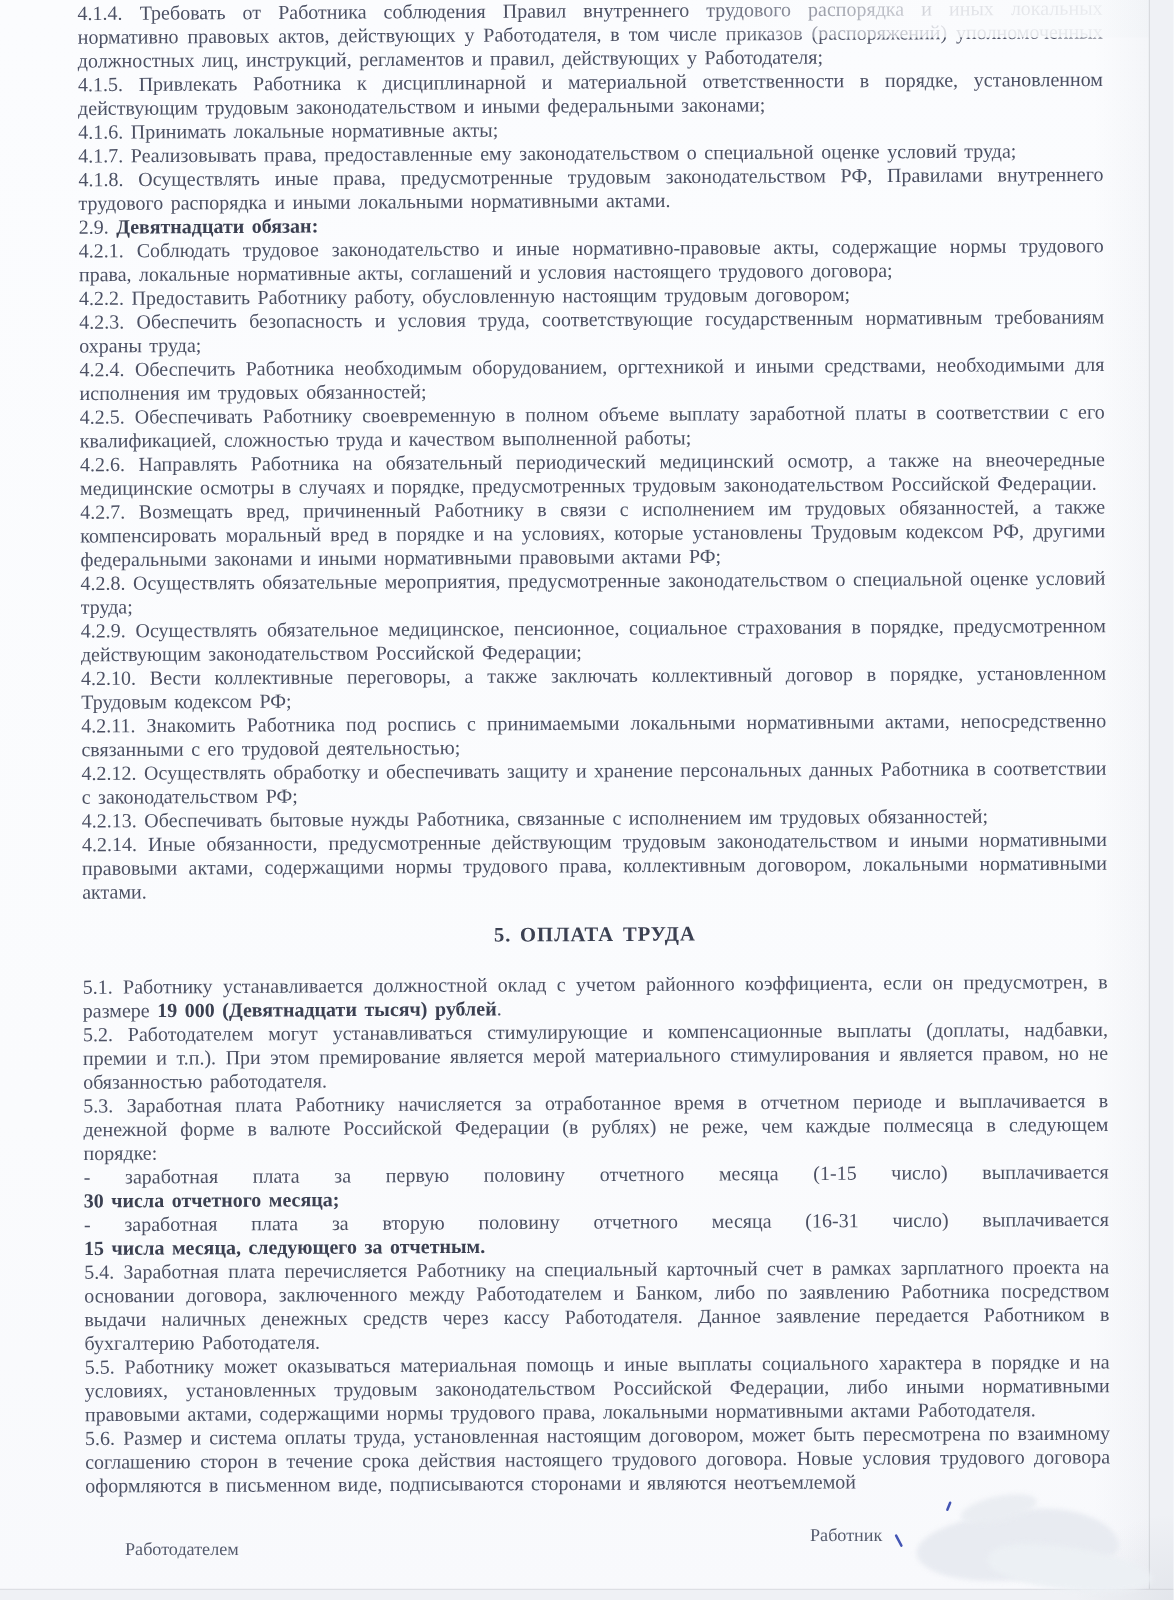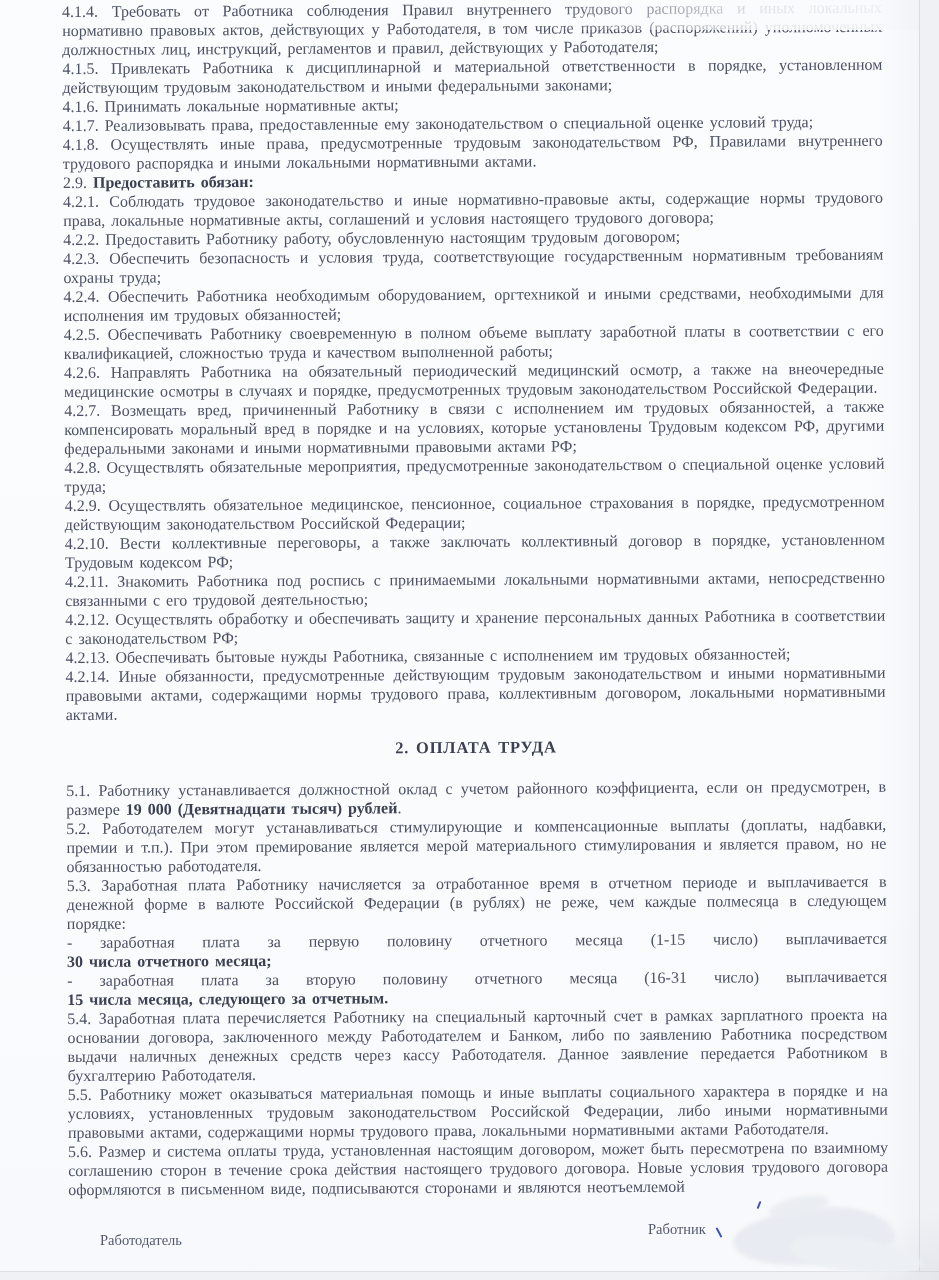--- a/index.html
+++ b/index.html
@@ -57,57 +57,57 @@
 <body>
 
 <div class="page">
 
   <div class="doc" id="doc-body">
       <p class=""><span>4.1.4. Требовать от Работника соблюдения Правил внутреннего трудового распорядка и иных локальных нормативно правовых актов, действующих у Работодателя, в том числе приказов (распоряжений) уполномоченных должностных лиц, инструкций, регламентов и правил, действующих у Работодателя;</span></p>
       <p class=""><span>4.1.5. Привлекать Работника к дисциплинарной и материальной ответственности в порядке, установленном действующим трудовым законодательством и иными федеральными законами;</span></p>
       <p class=""><span>4.1.6. Принимать локальные нормативные акты;</span></p>
       <p class=""><span>4.1.7. Реализовывать права, предоставленные ему законодательством о специальной оценке условий труда;</span></p>
       <p class=""><span>4.1.8. Осуществлять иные права, предусмотренные трудовым законодательством РФ, Правилами внутреннего трудового распорядка и иными локальными нормативными актами.</span></p>
-      <p class=""><span>2.9. </span><span class="b">Предоставить обязан:</span></p>
+      <p class=""><span>2.9. </span><span class="b">Девятнадцати обязан:</span></p>
       <p class=""><span>4.2.1. Соблюдать трудовое законодательство и иные нормативно-правовые акты, содержащие нормы трудового права, локальные нормативные акты, соглашений и условия настоящего трудового договора;</span></p>
       <p class=""><span>4.2.2. Предоставить Работнику работу, обусловленную настоящим трудовым договором;</span></p>
       <p class=""><span>4.2.3. Обеспечить безопасность и условия труда, соответствующие государственным нормативным требованиям охраны труда;</span></p>
       <p class=""><span>4.2.4. Обеспечить Работника необходимым оборудованием, оргтехникой и иными средствами, необходимыми для исполнения им трудовых обязанностей;</span></p>
       <p class=""><span>4.2.5. Обеспечивать Работнику своевременную в полном объеме выплату заработной платы в соответствии с его квалификацией, сложностью труда и качеством выполненной работы;</span></p>
       <p class=""><span>4.2.6. Направлять Работника на обязательный периодический медицинский осмотр, а также на внеочередные медицинские осмотры в случаях и порядке, предусмотренных трудовым законодательством Российской Федерации.</span></p>
       <p class=""><span>4.2.7. Возмещать вред, причиненный Работнику в связи с исполнением им трудовых обязанностей, а также компенсировать моральный вред в порядке и на условиях, которые установлены Трудовым кодексом РФ, другими федеральными законами и иными нормативными правовыми актами РФ;</span></p>
       <p class=""><span>4.2.8. Осуществлять обязательные мероприятия, предусмотренные законодательством о специальной оценке условий труда;</span></p>
       <p class=""><span>4.2.9. Осуществлять обязательное медицинское, пенсионное, социальное страхования в порядке, предусмотренном действующим законодательством Российской Федерации;</span></p>
       <p class=""><span>4.2.10. Вести коллективные переговоры, а также заключать коллективный договор в порядке, установленном Трудовым кодексом РФ;</span></p>
       <p class=""><span>4.2.11. Знакомить Работника под роспись с принимаемыми локальными нормативными актами, непосредственно связанными с его трудовой деятельностью;</span></p>
       <p class=""><span>4.2.12. Осуществлять обработку и обеспечивать защиту и хранение персональных данных Работника в соответствии с законодательством РФ;</span></p>
       <p class=""><span>4.2.13. Обеспечивать бытовые нужды Работника, связанные с исполнением им трудовых обязанностей;</span></p>
       <p class=""><span>4.2.14. Иные обязанности, предусмотренные действующим трудовым законодательством и иными нормативными правовыми актами, содержащими нормы трудового права, коллективным договором, локальными нормативными актами.</span></p>
-      <p class="heading"><span class="b">2. ОПЛАТА ТРУДА</span></p>
+      <p class="heading"><span class="b">5. ОПЛАТА ТРУДА</span></p>
       <p class=""><span>5.1. Работнику устанавливается должностной оклад с учетом районного коэффициента, если он предусмотрен, в размере </span><span class="b">19 000 (Девятнадцати тысяч) рублей</span><span>.</span></p>
       <p class=""><span>5.2. Работодателем могут устанавливаться стимулирующие и компенсационные выплаты (доплаты, надбавки, премии и т.п.). При этом премирование является мерой материального стимулирования и является правом, но не обязанностью работодателя.</span></p>
       <p class=""><span>5.3. Заработная плата Работнику начисляется за отработанное время в отчетном периоде и выплачивается в денежной форме в валюте Российской Федерации (в рублях) не реже, чем каждые полмесяца в следующем порядке:</span></p>
       <p class="spread"><span>- заработная плата за первую половину отчетного месяца (1-15 число) выплачивается</span></p>
       <p class=""><span class="b">30 числа отчетного месяца;</span></p>
       <p class="spread"><span>- заработная плата за вторую половину отчетного месяца (16-31 число) выплачивается</span></p>
       <p class=""><span class="b">15 числа месяца, следующего за отчетным.</span></p>
       <p class=""><span>5.4. Заработная плата перечисляется Работнику на специальный карточный счет в рамках зарплатного проекта на основании договора, заключенного между Работодателем и Банком, либо по заявлению Работника посредством выдачи наличных денежных средств через кассу Работодателя. Данное заявление передается Работником в бухгалтерию Работодателя.</span></p>
       <p class=""><span>5.5. Работнику может оказываться материальная помощь и иные выплаты социального характера в порядке и на условиях, установленных трудовым законодательством Российской Федерации, либо иными нормативными правовыми актами, содержащими нормы трудового права, локальными нормативными актами Работодателя.</span></p>
       <p class=""><span>5.6. Размер и система оплаты труда, установленная настоящим договором, может быть пересмотрена по взаимному соглашению сторон в течение срока действия настоящего трудового договора. Новые условия трудового договора оформляются в письменном виде, подписываются сторонами и являются неотъемлемой</span></p>
     </div>
 
   <div class="fade-top-right"></div>
   <div class="edge-shade"></div>
   <div class="edge-line"></div>
   <div class="edge-strip"></div>
   <div class="bottom-line"></div>
   <div class="bottom-strip"></div>
   <div class="corner-shadow"></div>
 
-  <div class="footer-label footer-left">Работодатель</div>
+  <div class="footer-label footer-left">Работодателем</div>
   <div class="footer-label footer-right">Работник</div>
   <div class="blob b1"></div>
   <div class="blob b2"></div>
   <div class="blob b3"></div>
   <div class="pen-mark pen-tick"></div>
   <div class="pen-mark pen-apostrophe"></div>
 
 </div>
 
 </body></html>

